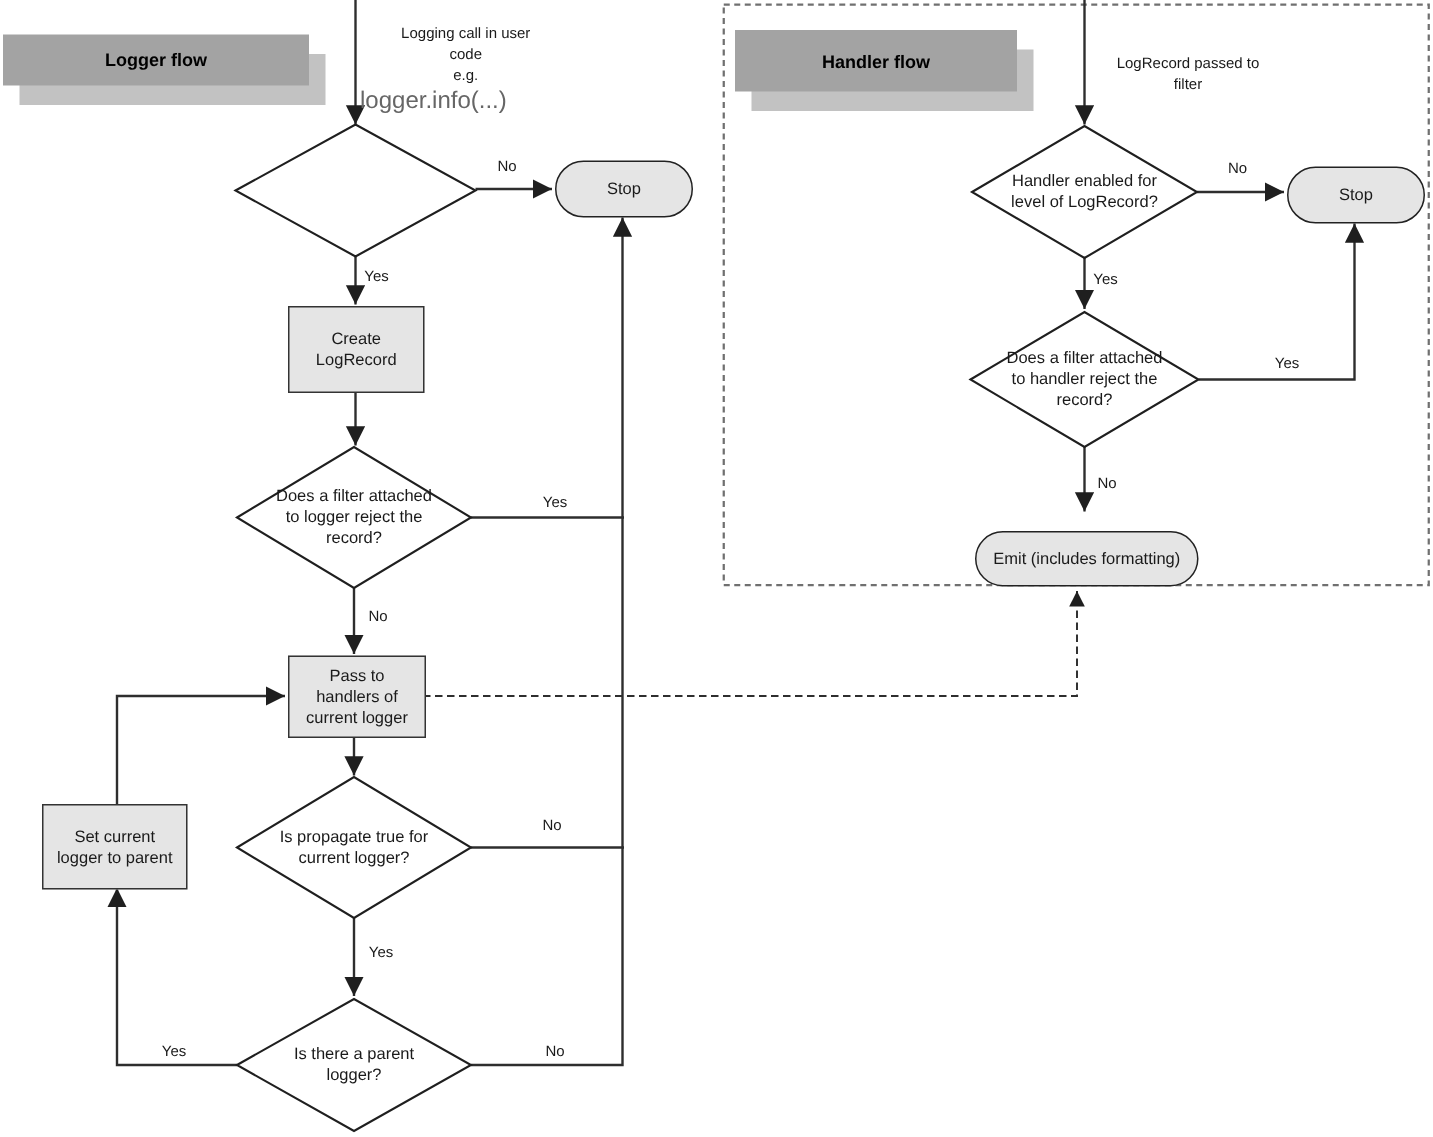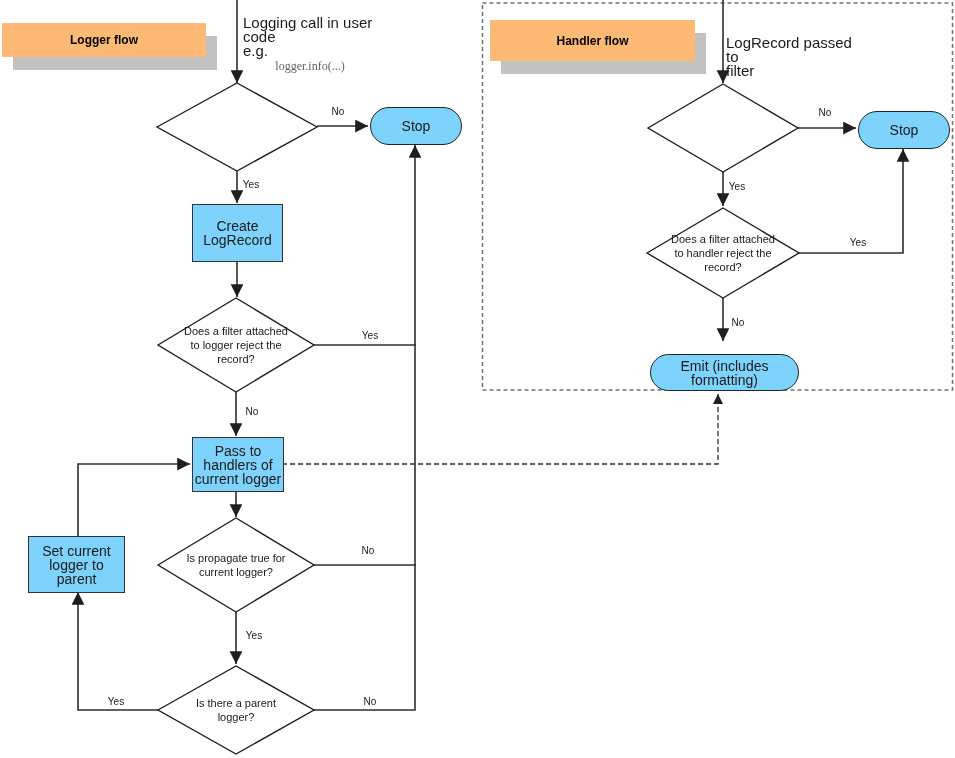--- a/index.html
+++ b/index.html
@@ -1,32 +1,32 @@
 <!DOCTYPE html>
 <html><head>
 <meta charset="utf-8">
 <style>
   html,body{margin:0;padding:0;background:#fff;}
   .canvas{position:relative;width:955px;height:758px;background:#ffffff;
           font-family:"Liberation Sans",sans-serif;color:#1a1a1a;overflow:hidden;}
   .canvas svg{position:absolute;left:0;top:0;}
-  .note{position:absolute;background:#fdba74;box-shadow:11px 13px 0 #c2c2c2;
+  .note{position:absolute;background:#a3a3a3;box-shadow:11px 13px 0 #c2c2c2;
         display:flex;align-items:center;justify-content:center;
         font-weight:bold;font-size:12px;color:#000;}
-  .box{position:absolute;background:#7dd3fc;border:1.6px solid #333;
+  .box{position:absolute;background:#e5e5e5;border:1.6px solid #333;
        display:flex;align-items:center;justify-content:center;
-       text-align:center;font-size:14px;line-height:14px;white-space:pre-line;}
+       text-align:center;font-size:11px;line-height:14px;white-space:pre-line;}
   .oval{border-radius:19px;border:1.4px solid #222;}
   .dtext{position:absolute;text-align:center;font-size:11px;line-height:14px;
          white-space:pre-line;}
   .lbl{position:absolute;font-size:10px;transform:translateX(-50%);white-space:nowrap;}
-  .entry{position:absolute;text-align:left;font-size:15px;line-height:14px;
+  .entry{position:absolute;text-align:center;font-size:10px;line-height:14px;
          white-space:pre-line;}
-  .code{position:absolute;text-align:center;font-family:Liberation Serif, serif;
-        font-size:12px;color:#666;white-space:nowrap;}
+  .code{position:absolute;text-align:left;font-family:Liberation Sans, sans-serif;
+        font-size:16px;color:#666;white-space:nowrap;}
 </style>
 </head>
 <body>
 
 <div class="canvas">
 
   <svg width="955" height="758" viewBox="0 0 955 758">
     <defs>
       <marker id="ah" markerWidth="9" markerHeight="9" refX="8" refY="4" orient="auto">
         <path d="M0,0 L8,4 L0,8 Z" fill="#1f1f1f"></path>
@@ -63,38 +63,40 @@
       <polygon points="157,127 237,83 317,127 237,171"></polygon>
       <polygon points="158,345 236,298 314,345 236,392"></polygon>
       <polygon points="158,565 236,518 314,565 236,612"></polygon>
       <polygon points="158,710 236,666 314,710 236,754"></polygon>
       <polygon points="648,128 723,84 798,128 723,172"></polygon>
       <polygon points="647,253 723,208 799,253 723,298"></polygon>
     </g>
   </svg>
 
   <div class="note" style="left:2px;top:23px;width:204px;height:34px">Logger flow</div>
-  <div class="note" style="left:490px;top:20px;width:205px;height:41px">Handler flow</div>
+  <div class="note" style="left:490px;top:20px;width:188px;height:41px">Handler flow</div>
 
   <div class="entry" style="left:243px;top:16px;width:135px">Logging call in user
 code
 e.g.</div>
   <div class="code" style="left:240px;top:59px;width:140px">logger.info(...)</div>
 
   <div class="entry" style="left:726px;top:36px;width:132px">LogRecord passed to
 filter</div>
 
   <div class="dtext" style="left:156px;top:324px;width:160px">Does a filter attached
 to logger reject the
 record?</div>
   <div class="dtext" style="left:156px;top:551px;width:160px">Is propagate true for
 current logger?</div>
   <div class="dtext" style="left:156px;top:696px;width:160px">Is there a parent
 logger?</div>
 
+  <div class="dtext" style="left:643px;top:114px;width:160px">Handler enabled for
+level of LogRecord?</div>
   <div class="dtext" style="left:643px;top:232px;width:160px">Does a filter attached
 to handler reject the
 record?</div>
 
   <div class="box oval" style="left:370px;top:107px;width:90px;height:36px">Stop</div>
   <div class="box" style="left:192px;top:204px;width:89px;height:56px">Create
 LogRecord</div>
   <div class="box" style="left:28px;top:536px;width:95px;height:55px">Set current
 logger to parent</div>
   <div class="box" style="left:192px;top:437px;width:90px;height:53px">Pass to

